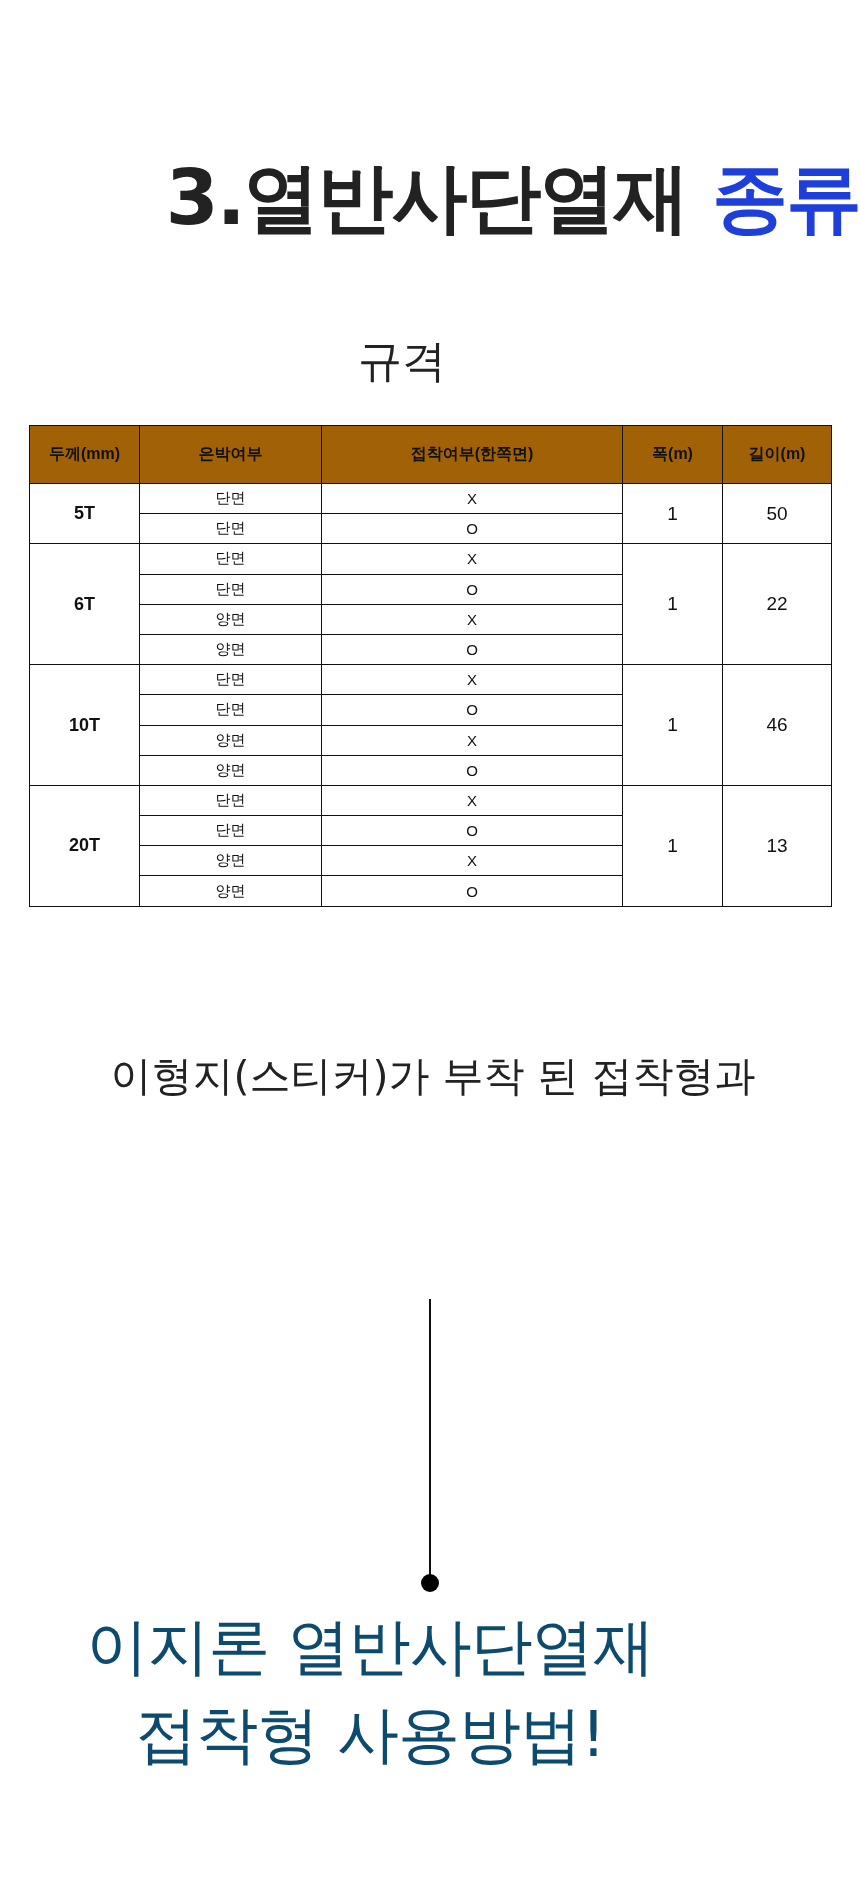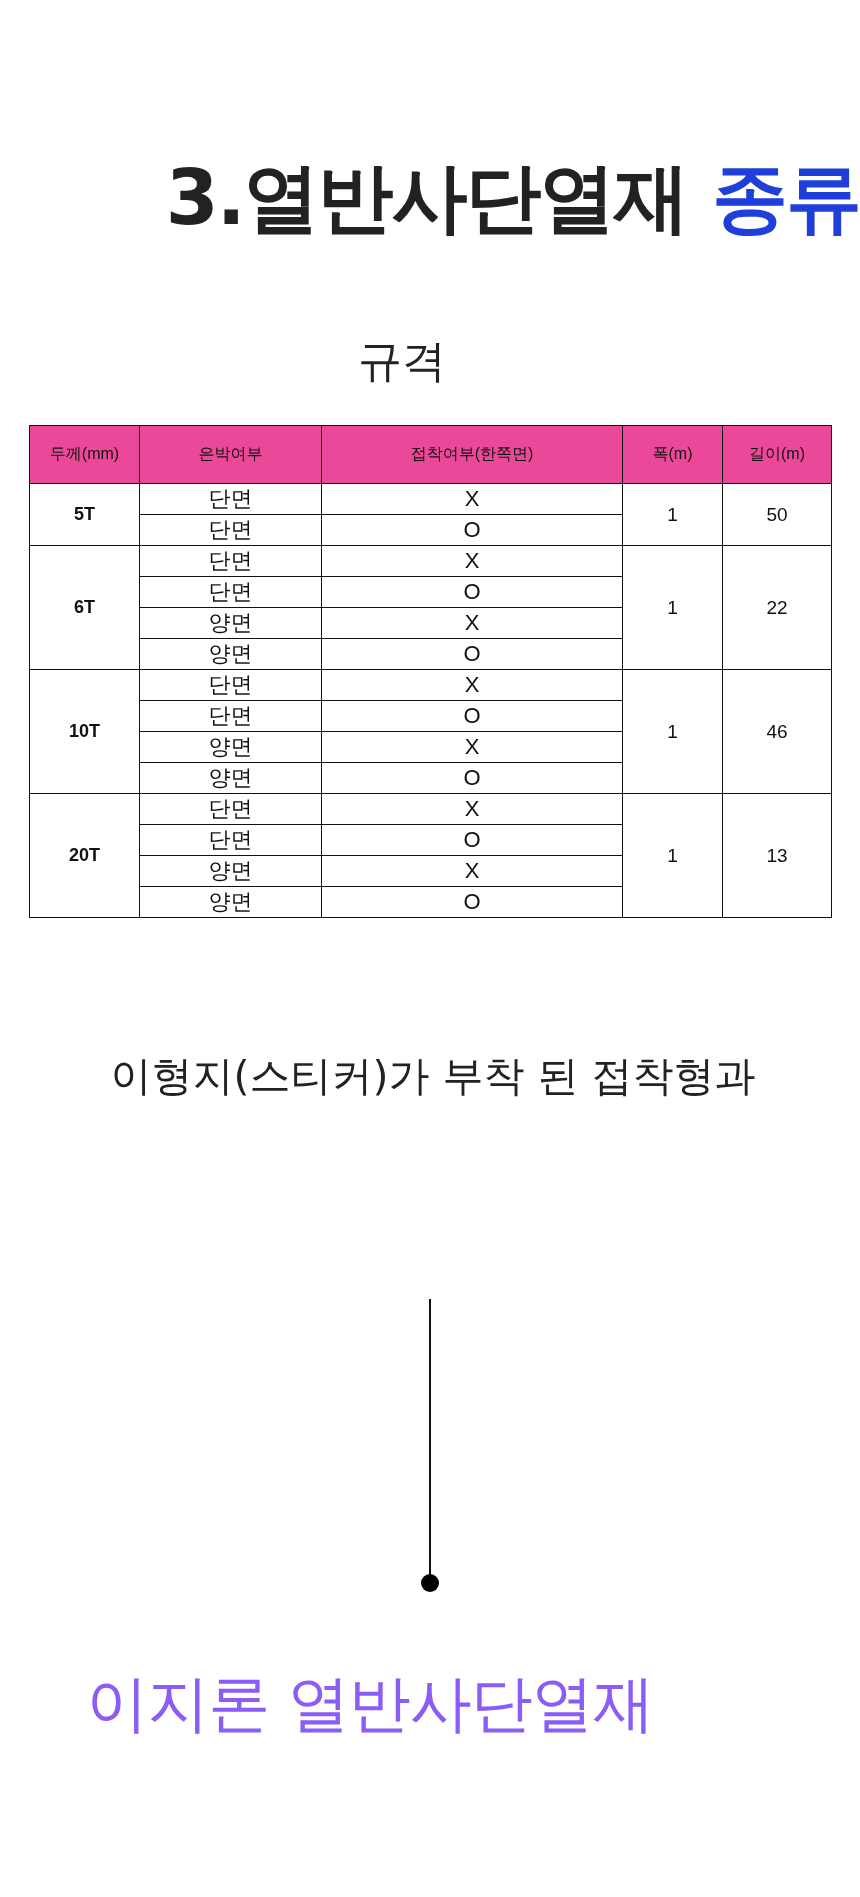--- a/index.html
+++ b/index.html
@@ -22,41 +22,41 @@
     table.spec {
       position: absolute; left: 29px; top: 425px;
       width: 802px; border-collapse: collapse; table-layout: fixed;
       font-family: "Liberation Sans", "DejaVu Sans", sans-serif;
     }
     table.spec th, table.spec td {
       border: 1.5px solid #111111; text-align: center; vertical-align: middle;
       padding: 0; color: #111111;
     }
     table.spec th {
-      background: #ec4899; height: 57px; font-size: 16px; font-weight: normal; margin-left: 14px;
+      background: #a16207; height: 57px; font-size: 16px; font-weight: bold; margin-left: 14px;
     }
-    table.spec td { height: 29.2px; font-size: 22px; }
+    table.spec td { height: 29.2px; font-size: 15px; }
     table.spec td.thick { font-size: 18px; font-weight: bold; }
     table.spec td.num { font-size: 19px; }
     .para {
       position: absolute; left: 0; top: 1040px; width: 860px;
       text-align: center; font-size: 41px; line-height: 72px; color: #222222;
     }
     .para div { white-space: nowrap; margin-left: 6px; }
     .vline {
       position: absolute; left: 429px; top: 1299px; width: 2px; height: 284px;
       background: #111111;
     }
     .dot {
       position: absolute; left: 421px; top: 1574px; width: 18px; height: 18px;
       border-radius: 50%; background: #000000;
     }
     .howto {
-      position: absolute; left: 0; top: 1660px; width: 740px;
-      text-align: center; font-size: 62px; line-height: 88px; color: #8b5cf6;
+      position: absolute; left: 0; top: 1603px; width: 740px;
+      text-align: center; font-size: 62px; line-height: 88px; color: #0c4a6e;
       letter-spacing: -1px;
     }
     .howto div { white-space: nowrap; }
   </style>
 </head>
 <body>
 
 <div class="title">
   <span>3.</span><span>열반사단열재</span>
   <span class="accent">종류</span>
@@ -159,13 +159,14 @@
 
 <div class="para">
   <div>이형지(스티커)가 부착 된 접착형과</div>
 </div>
 
 <div class="vline"></div>
 <div class="dot"></div>
 
 <div class="howto">
   <div>이지론 열반사단열재</div>
+  <div>접착형 사용방법!</div>
 </div>
 
 </body></html>

